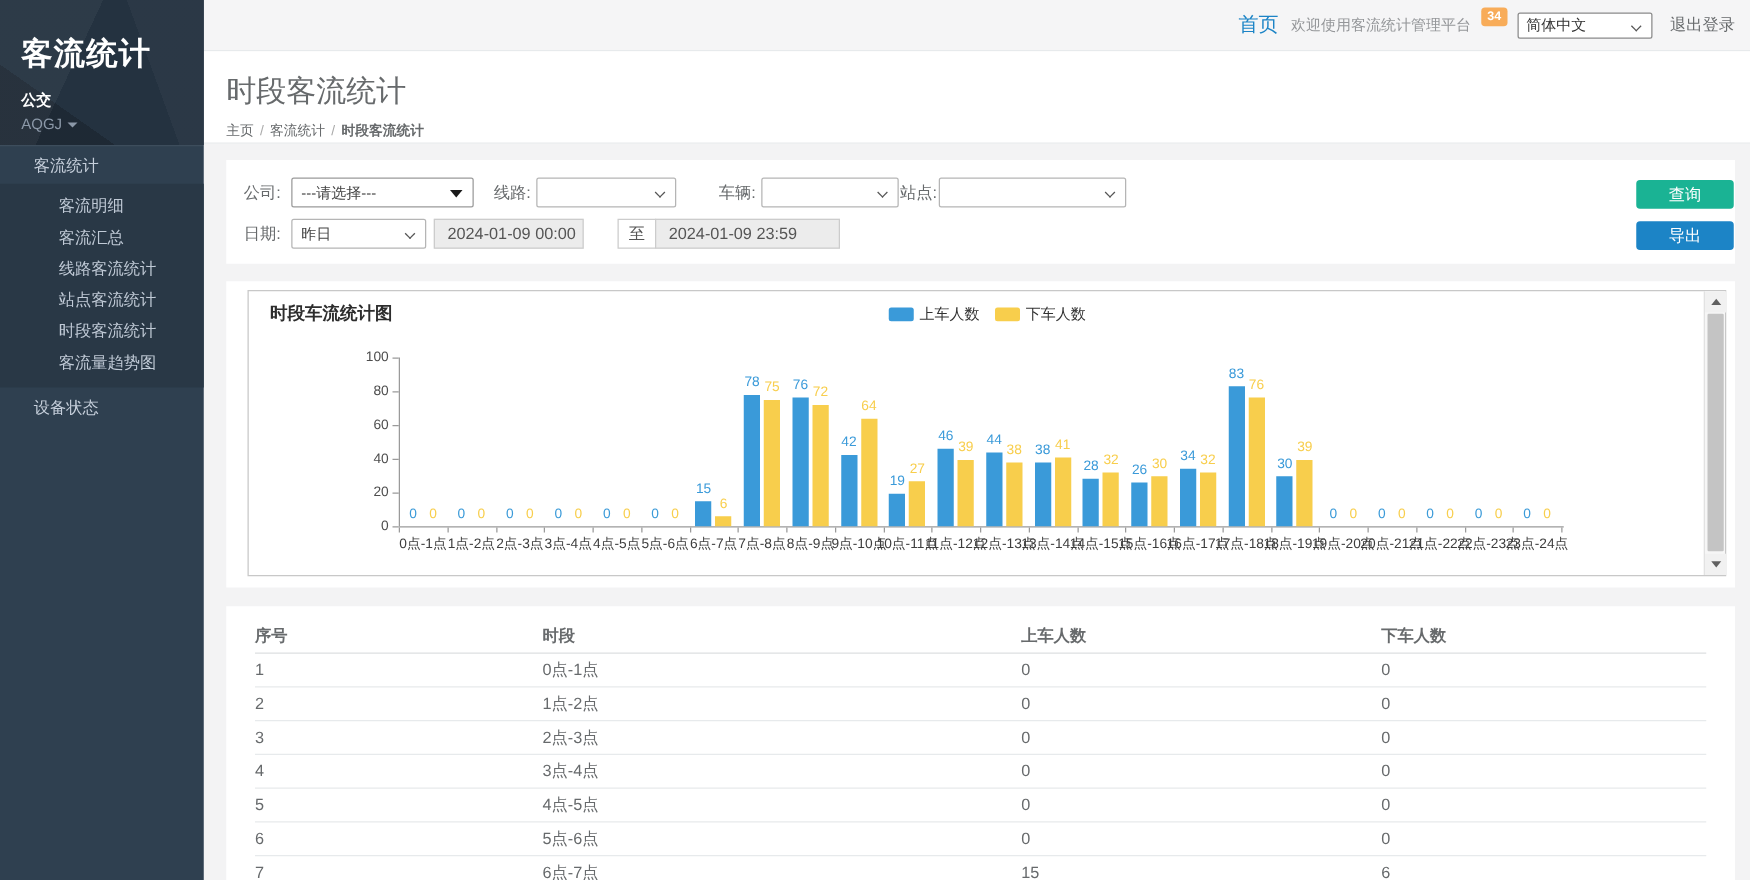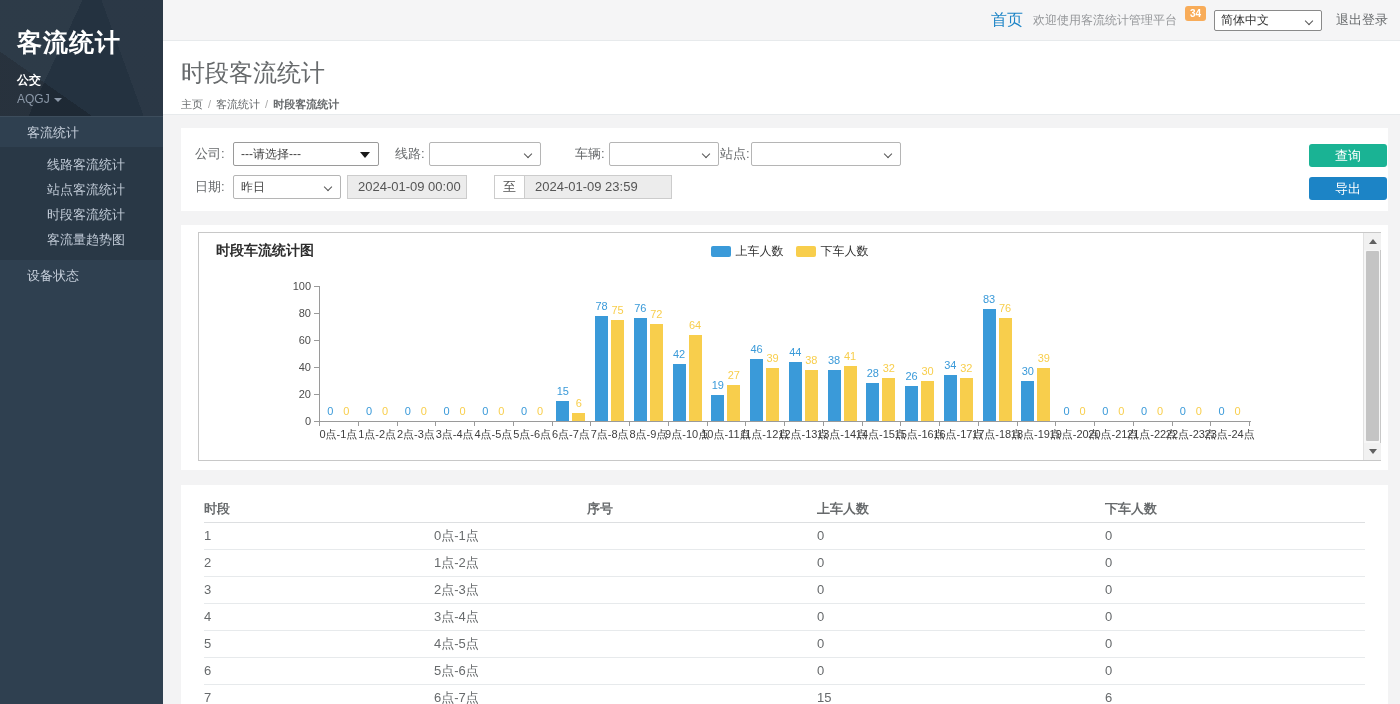--- a/index.html
+++ b/index.html
@@ -94,20 +94,22 @@
 <div class="screen">
 
   <aside class="sidebar">
     <div class="side-head">
       <div class="brand">客流统计</div>
       <div class="org">公交</div>
       <div class="user"><span>AQGJ</span><span class="caret"></span></div>
     </div>
     <div class="side-parent first">客流统计</div>
     <div class="side-submenu">
+        <div class="side-sub">客流明细</div>
+        <div class="side-sub">客流汇总</div>
         <div class="side-sub">线路客流统计</div>
         <div class="side-sub">站点客流统计</div>
         <div class="side-sub">时段客流统计</div>
         <div class="side-sub">客流量趋势图</div>
       </div>
     <div class="side-others">
         <div class="side-parent">设备状态</div>
       </div>
   </aside>
 
@@ -322,22 +324,22 @@
         <div class="sb-btn sb-down">
             <span class="arr-down"></span>
           </div>
       </div>
     </div>
   </section>
 
   <section class="panel table-panel">
     <div class="rtable">
         <div class="trow head">
+          <div class="tcell c0">序号</div>
           <div class="tcell c1">时段</div>
-          <div class="tcell c0">序号</div>
           <div class="tcell c2">上车人数</div>
           <div class="tcell c3">下车人数</div>
         </div>
         <div class="trow">
           <div class="tcell c0">1</div>
           <div class="tcell c1">0点-1点</div>
           <div class="tcell c2">0</div>
           <div class="tcell c3">0</div>
         </div>
         <div class="trow">

